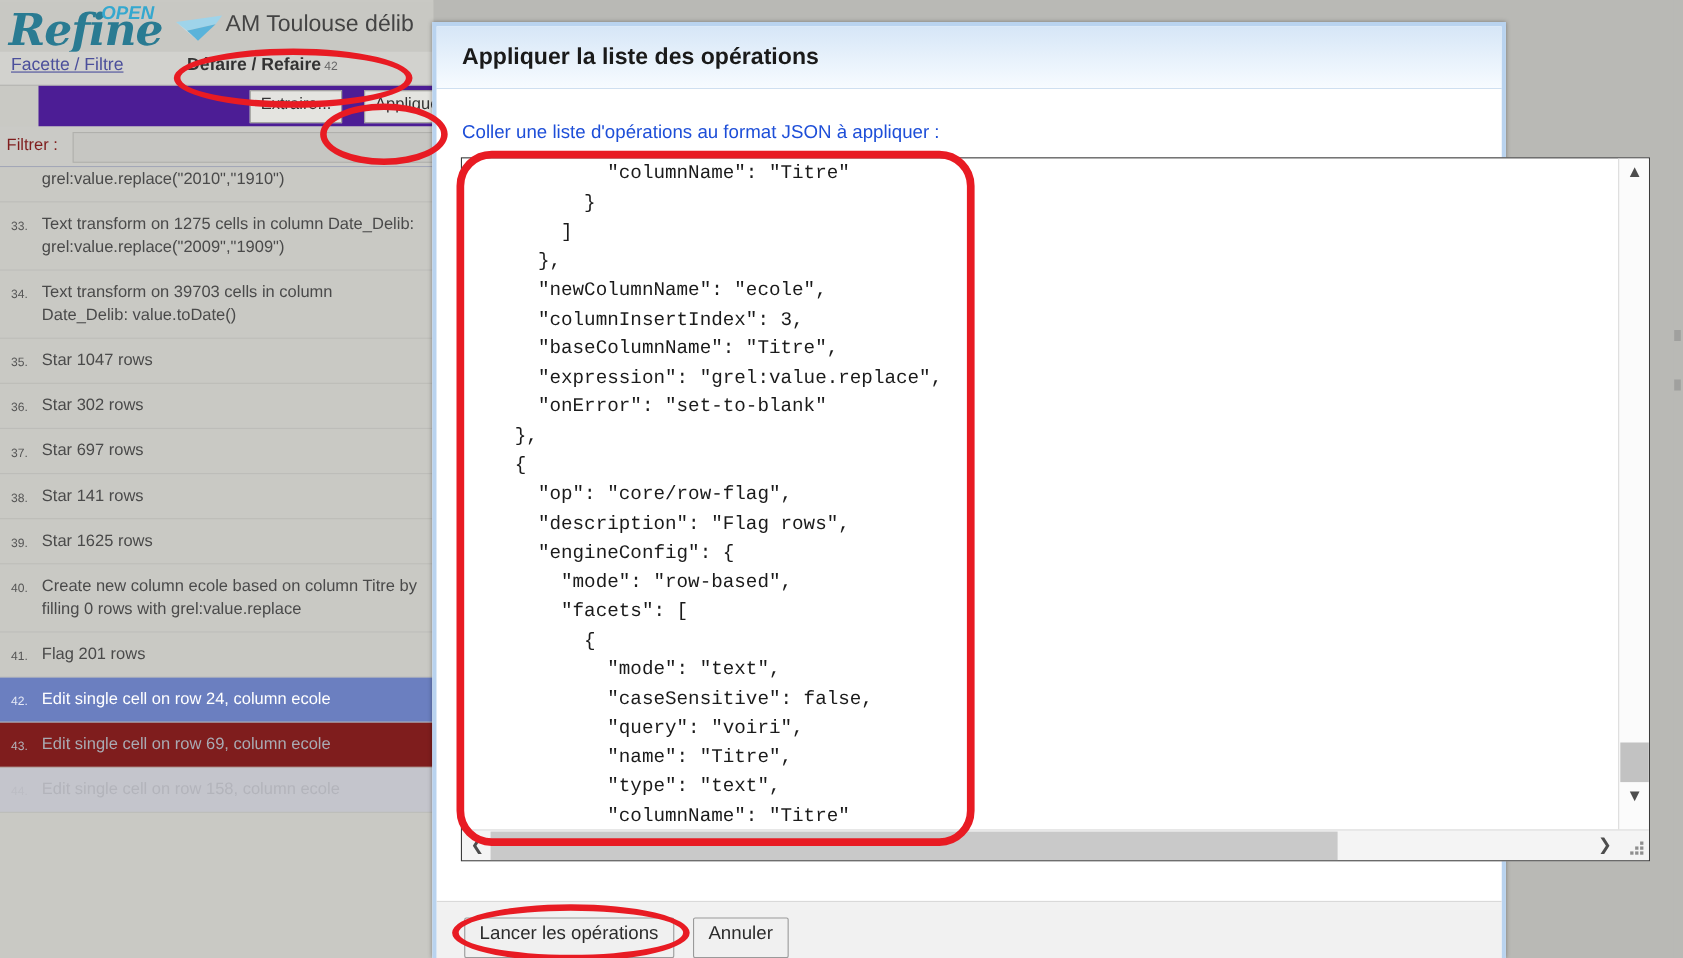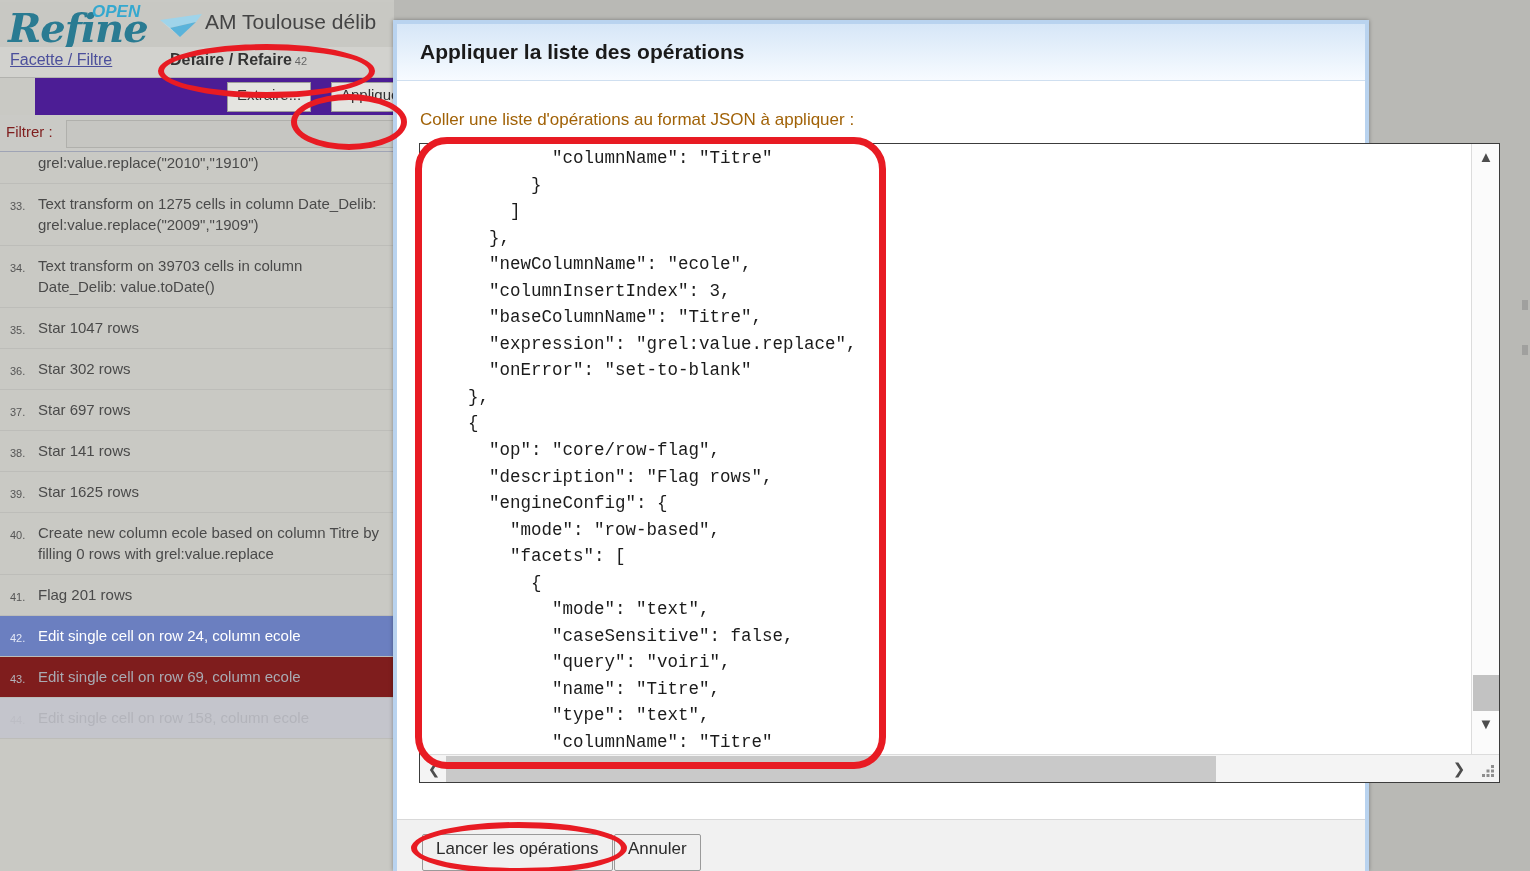--- a/index.html
+++ b/index.html
@@ -184,21 +184,21 @@
   }
   #dialog-body {
     position: absolute; left: 0; top: 57px;
     width: 100%; height: 738px;
     background: #ffffff;
     box-sizing: border-box;
   }
   #paste-label {
     position: absolute; left: 23px; top: 29px;
     font-size: 17px;
-    color: #a16207;
+    color: #1d4ed8;
   }
   
   #json-area {
     position: absolute;
     left: 22px; top: 62px;
     width: 1081px; height: 640px;
     background: #ffffff;
     border: 1px solid #3c3c3c;
     box-sizing: border-box;
     overflow: hidden;
@@ -286,21 +286,21 @@
     padding: 3px 13px;
     background: #f0f0f0;
     border: 1px solid #9a9a9a;
     border-radius: 2px;
     font-size: 17px;
     color: #2b2b2b;
     line-height: 22px;
     white-space: nowrap;
   }
   .btn-lancer { left: 25px; }
-  .btn-annuler { left: 217px; }
+  .btn-annuler { left: 233px; }
 
   
   .annot {
     position: absolute;
     border: 6px solid #e81b23;
     border-radius: 50%;
     pointer-events: none;
   }
   .annot-rrect {
     position: absolute;

